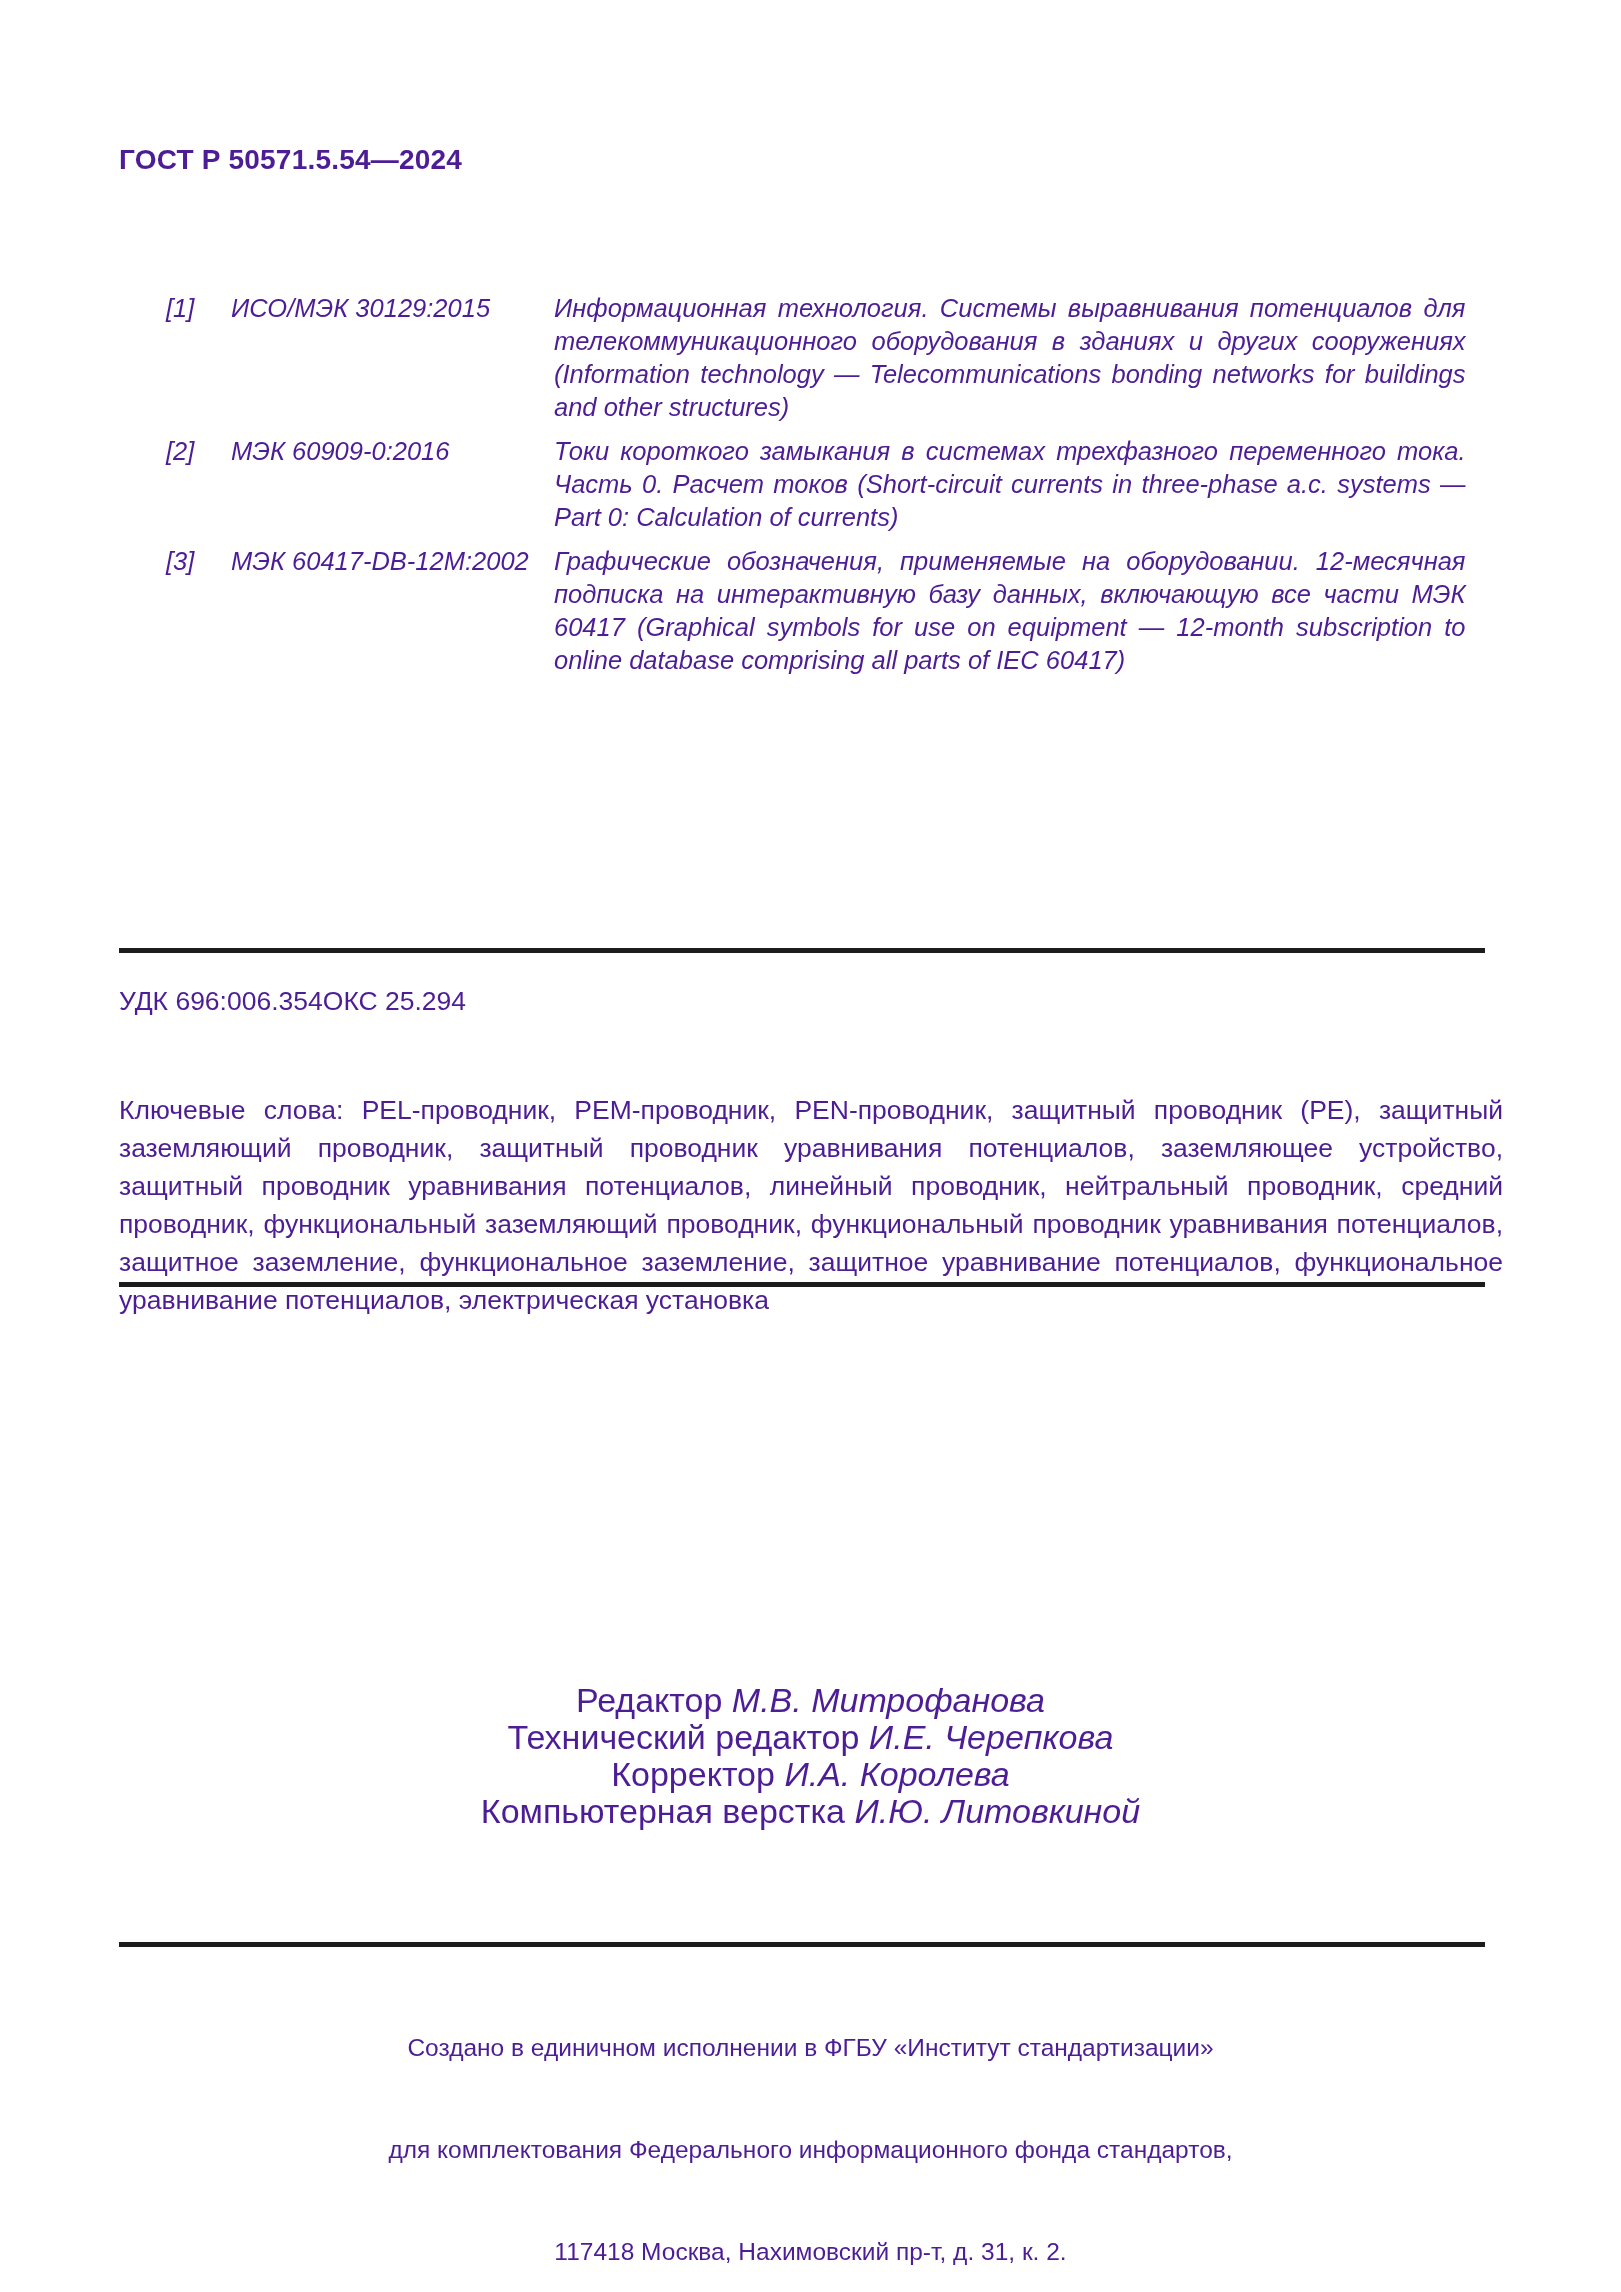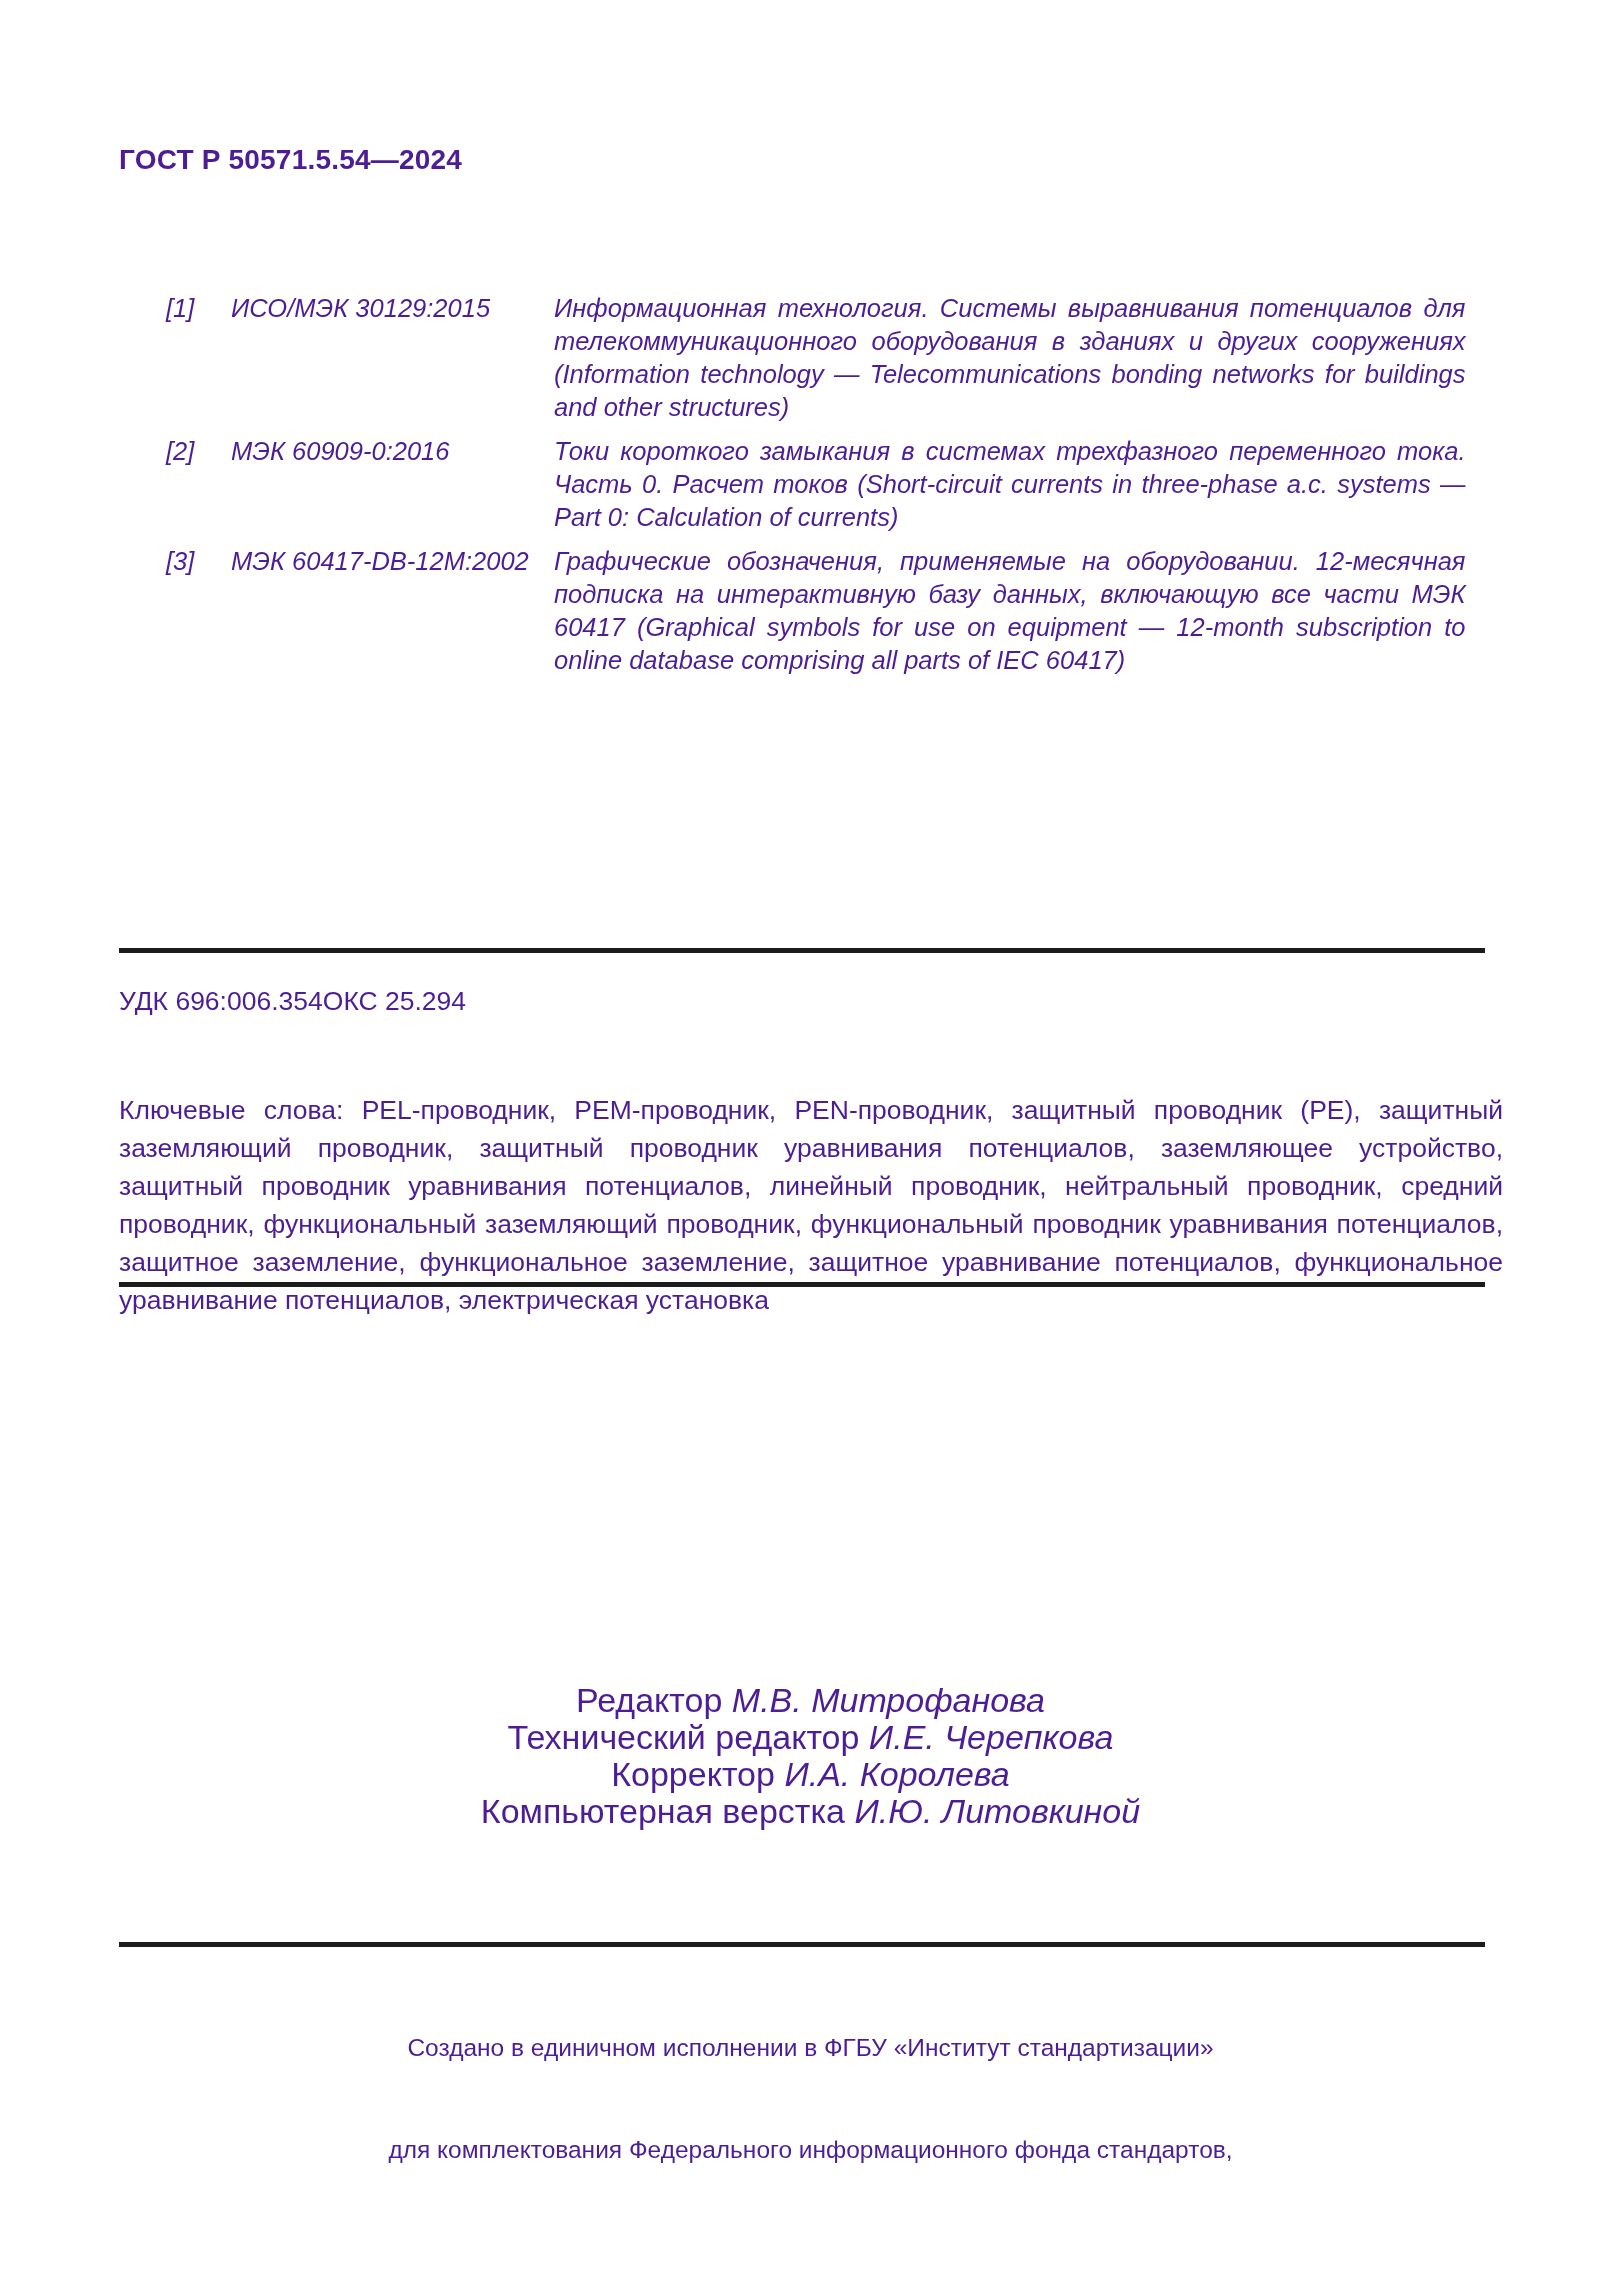--- a/index.html
+++ b/index.html
@@ -176,17 +176,18 @@
     </div>
   </div>
 
 
 
   <div class="hrule rule-3"></div>
 
   <div class="publisher">
     <div>Создано в единичном исполнении в ФГБУ «Институт стандартизации»</div>
     <div>для комплектования Федерального информационного фонда стандартов,</div>
+    <div>117418 Москва, Нахимовский пр-т, д. 31, к. 2.</div>
     
   </div>
 
 </div>
 
 
 </body></html>

